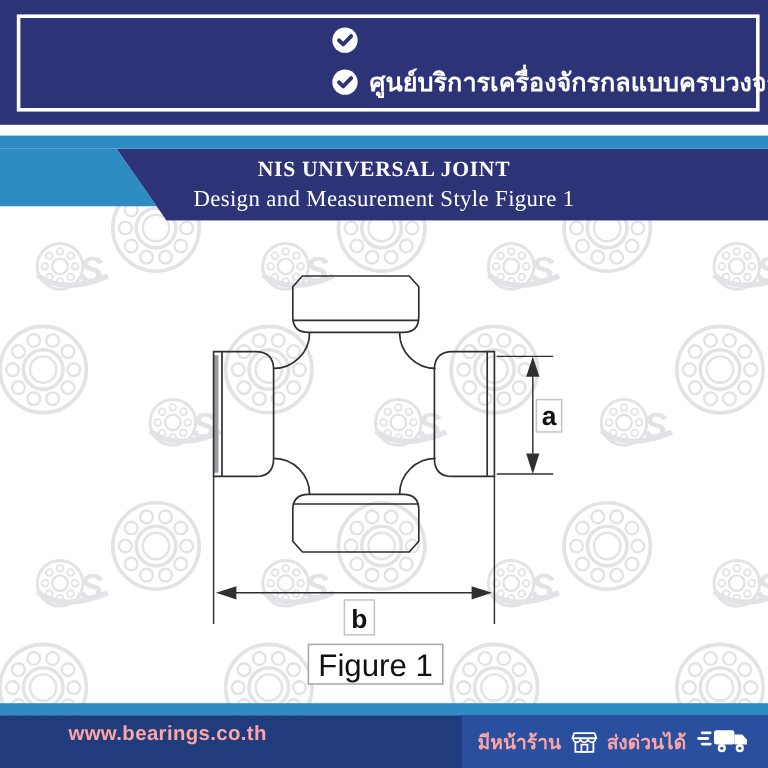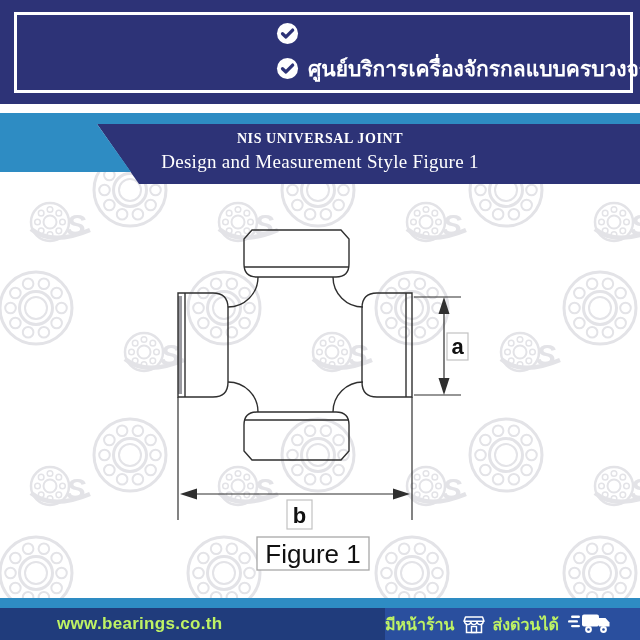--- a/index.html
+++ b/index.html
@@ -20,29 +20,29 @@
   
   .header{position:absolute;top:113px;left:0;right:0;z-index:3;}
   .header-strip{height:11px;background:var(--c-lightblue);}
   .header-band{position:relative;height:60px;}
   .header-navy{position:absolute;inset:0;background:var(--c-navy);
     clip-path:polygon(97px 0, 100% 0, 100% 100%, 139px 100%);}
   .header-blue{position:absolute;inset:0;background:var(--c-lightblue);
     clip-path:polygon(0 0, 97px 0, 131px 48px, 0 48px);}
   .header-text{position:absolute;inset:0;text-align:center;color:#fff;
     font-family:"Liberation Serif", serif;}
-  .header-title{font-size:14px;font-weight:bold;margin-top:7px;letter-spacing:.6px;}
+  .header-title{font-size:18px;font-weight:bold;margin-top:7px;letter-spacing:.6px;}
   .header-subtitle{font-size:19px;margin-top:4px;letter-spacing:.3px;}
   
   .footer{position:absolute;bottom:0;left:0;right:0;z-index:3;}
   .footer-strip{height:10px;background:var(--c-lightblue);}
-  .footer-bar{position:relative;height:32px;background:var(--c-footer_navy);color:#bef264;}
+  .footer-bar{position:relative;height:44px;background:var(--c-footer_navy);color:#fca5a5;}
   .footer-web{position:absolute;left:57px;top:0;line-height:32px;font-weight:bold;font-size:17px;letter-spacing:.3px;}
   .footer-right{position:absolute;left:385px;right:0;top:0;bottom:0;background:var(--c-footer_panel);
-    display:flex;align-items:center;gap:8px;font-size:16px;font-weight:bold;white-space:nowrap;}
+    display:flex;align-items:center;gap:8px;padding-left:13px;font-size:16px;font-weight:bold;white-space:nowrap;}
   .store-icon{width:22px;height:21px;flex:0 0 auto;}
   .truck-icon{width:45px;height:24px;flex:0 0 auto;}
   
   .draw{stroke:var(--c-line);stroke-width:1.4;fill:none;}
   .dimline{stroke:var(--c-line);stroke-width:1.2;fill:none;}
   .arrowhead{fill:var(--c-line);stroke:none;}
   .label-box{fill:#fff;stroke:#c2c2c2;stroke-width:1.2;}
   .dim-label{font-family:"Liberation Sans",sans-serif;font-weight:bold;font-size:22px;fill:#111;text-anchor:middle;}
   .caption-box{fill:#fff;stroke:#a8a8a8;stroke-width:1.3;}
   .caption-text{font-family:"Liberation Sans",sans-serif;font-size:26px;fill:#111;text-anchor:middle;}

